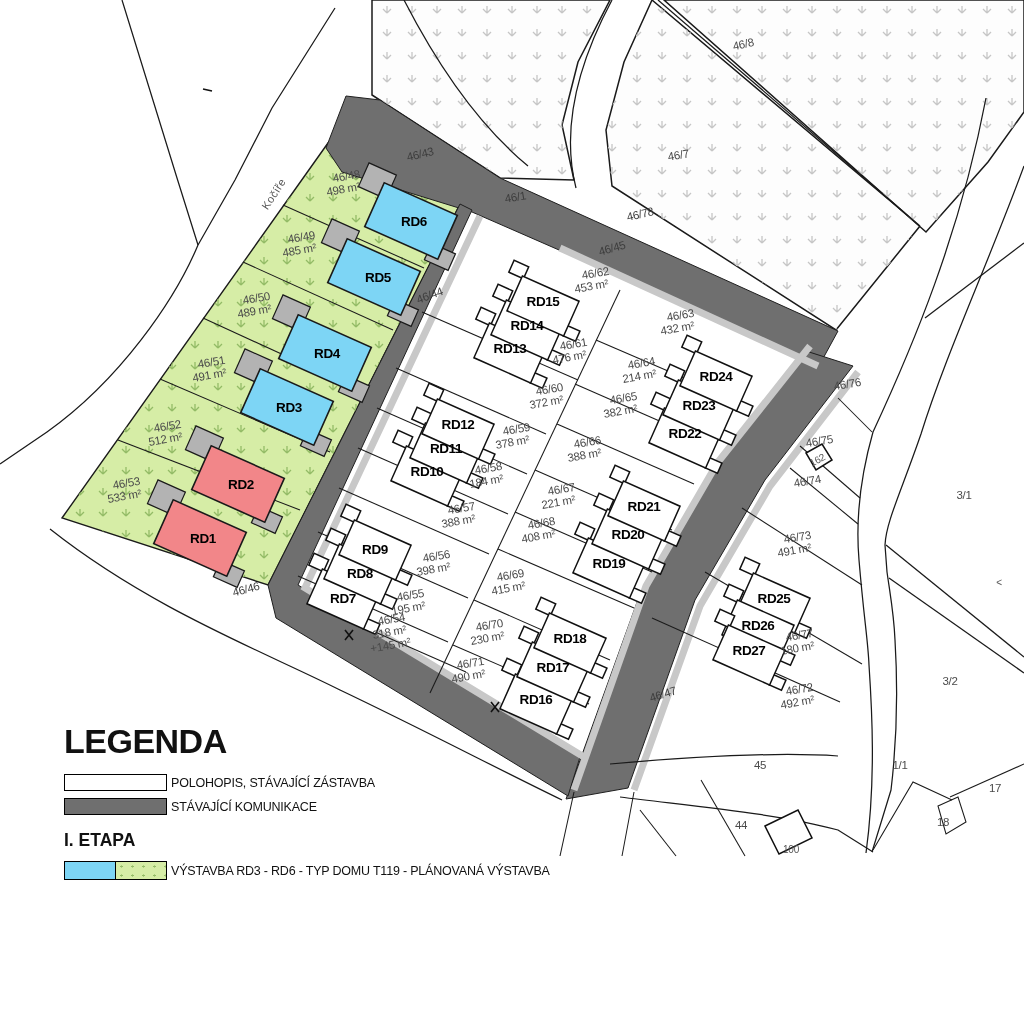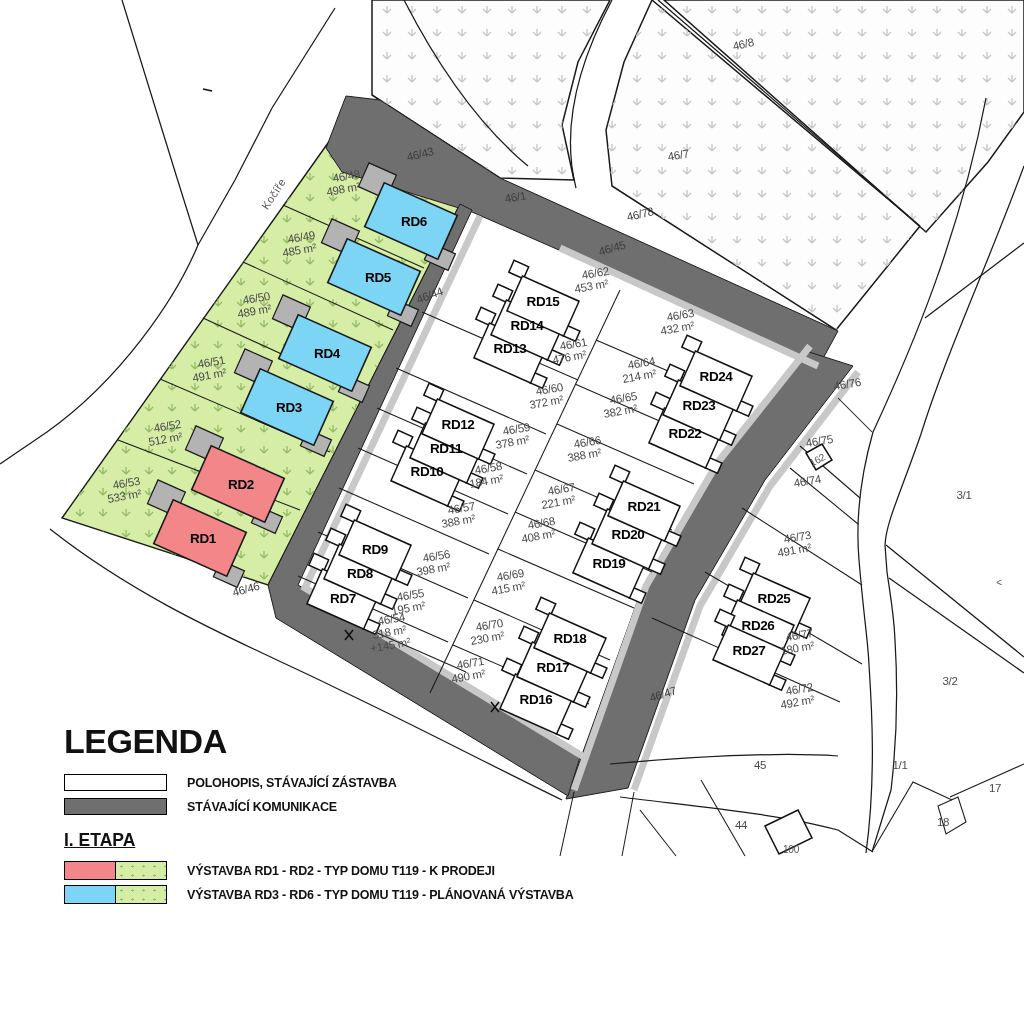--- a/index.html
+++ b/index.html
@@ -31,22 +31,22 @@
   .lg-row{display:flex;align-items:center;margin-bottom:5px;height:19px;}
   .lg-sw{width:101px;height:15px;border:1.8px solid #000;flex:none;background:#fff;}
   .lg-sw.road-sw{background:#6f6f6f;}
   .lg-sw.split{display:flex;padding:0;height:17px;}
   .lg-sw.split .half{width:50%;height:100%;}
   .half.red{background:#f28689;border-right:1.6px solid #000;}
   .half.blue{background:#7dd5f5;border-right:1.6px solid #000;}
   .half.grass{background-color:#d6eda6;
     background-image:radial-gradient(#93bb66 1.1px,rgba(0,0,0,0) 1.4px);
     background-size:11px 9px;}
-  .lg-label{font-size:12.5px;font-weight:bold;margin-left:20px;white-space:nowrap;letter-spacing:-0.2px;}
-  .lg-head{font-size:17.5px;font-weight:bold;margin:14px 0 10px 0;text-decoration:underline;}
+  .lg-label{font-size:12.5px;font-weight:normal;margin-left:4px;white-space:nowrap;letter-spacing:-0.2px;}
+  .lg-head{font-size:17.5px;font-weight:bold;margin:14px 0 10px 0;}
 </style>
 </head>
 <body>
 
 <div id="stage">
 <svg width="1024" height="1017" viewBox="0 0 1024 1017">
   <defs>
     <pattern id="gg" width="23" height="21" patternUnits="userSpaceOnUse">
       <path d="M11,5 L11,12 M11,12 L7,8 M11,12 L15,8" stroke="#93bb66" stroke-width="1.3" fill="none"></path>
     </pattern>
@@ -410,26 +410,19 @@
   <div class="lg-row">
     <div class="lg-sw road-sw"></div>
     <div class="lg-label">STÁVAJÍCÍ KOMUNIKACE</div>
   </div>
 
   <div class="lg-head">I. ETAPA</div>
 
 
   <div class="lg-row">
     <div class="lg-sw split">
-      <div class="half red"></div>
-      <div class="half grass"></div>
-    </div>
-    <div class="lg-label">VÝSTAVBA RD1 - RD2 - TYP DOMU T119 - K PRODEJI</div>
-  </div>
-  <div class="lg-row">
-    <div class="lg-sw split">
       <div class="half blue"></div>
       <div class="half grass"></div>
     </div>
     <div class="lg-label">VÝSTAVBA RD3 - RD6 - TYP DOMU T119 - PLÁNOVANÁ VÝSTAVBA</div>
   </div>
 </div>
 </div>
 
 </body></html>

